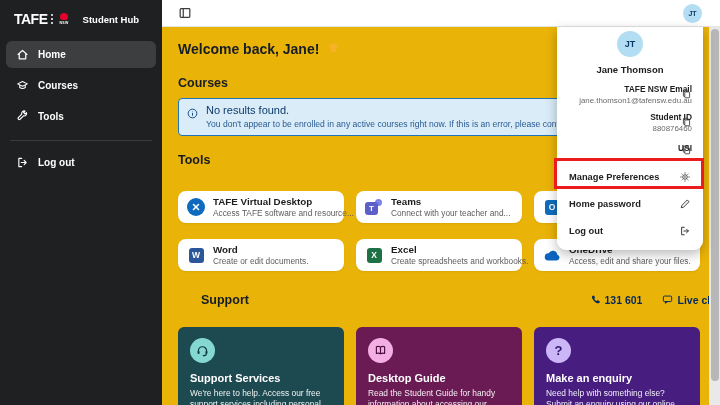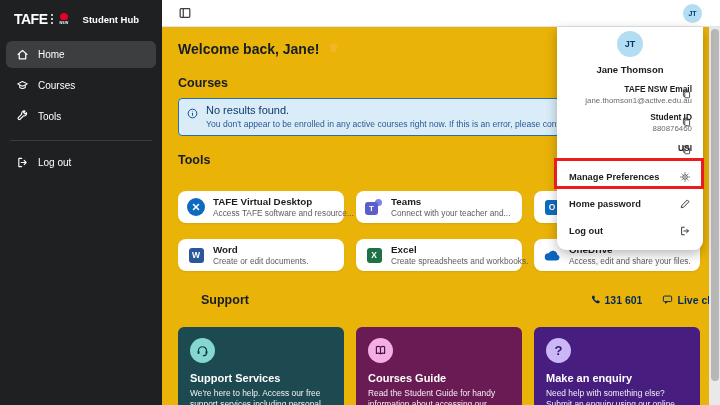--- a/index.html
+++ b/index.html
@@ -10,21 +10,21 @@
   .sidebar { position:absolute; left:0; top:0; width:162px; height:405px; background:#1f2021; color:#fff; z-index:10; }
   .logo-row { display:flex; align-items:center; gap:6px; padding:11px 12px 10px 14px; }
   .logo-tafe { font-size:14px; font-weight:bold; letter-spacing:-0.5px; }
   .logo-dots { display:inline-flex; flex-direction:column; gap:2px; margin-left:-3px; }
   .logo-dots i { width:2px; height:2px; background:#fff; border-radius:50%; }
   .logo-waratah { display:inline-flex; flex-direction:column; align-items:center; margin-left:1px; }
   .waratah { width:8px; height:7px; background:#e4002b; border-radius:50% 50% 40% 40%; }
   .logo-nsw { font-size:3.5px; font-weight:bold; letter-spacing:.3px; margin-top:1px; }
   .app-title { font-size:9.5px; font-weight:bold; margin-left:8px; }
   .nav { padding:4px 6px; }
-  .nav-item { display:flex; align-items:center; gap:9px; padding:7px 10px; border-radius:6px; font-size:10px; font-weight:normal; cursor:pointer; margin-bottom:4px; }
+  .nav-item { display:flex; align-items:center; gap:9px; padding:7px 10px; border-radius:6px; font-size:10px; font-weight:bold; cursor:pointer; margin-bottom:4px; }
   .nav-item.active { background:#3d3e40; }
   .nicon { width:13px; height:13px; display:inline-flex; align-items:center; justify-content:center; color:#fff; }
   .nicon svg { width:13px; height:13px; }
   .nav-divider { height:1px; background:#3a3b3c; margin:10px 4px 8px 4px; }
 
   
   .topbar { position:absolute; left:162px; top:0; right:0; height:27px; background:#fff; border-bottom:1px solid #e4e4e4; z-index:20; display:flex; align-items:center; }
   .panel-toggle { margin-left:16px; width:14px; height:14px; color:#3c3c3c; cursor:pointer; }
   .panel-toggle svg { width:14px; height:14px; }
   .topbar-avatar { position:absolute; right:18px; top:4px; width:19px; height:19px; border-radius:50%; background:#b3ddf2; color:#0c3a66; font-size:7px; font-weight:bold; display:flex; align-items:center; justify-content:center; cursor:pointer; }
@@ -291,21 +291,21 @@
       <div class="s-title">Support Services</div>
       <div class="s-desc">We're here to help. Access our free support services including personal and career counselling, disability and access support, study help and more.</div>
     </div>
     <div class="support-card" style="background: rgb(106, 27, 83);">
       <div class="s-icon" style="background: rgb(243, 174, 228);">
         <svg viewBox="0 0 20 20" fill="none" stroke="#4a0e3a" stroke-width="1.5" stroke-linejoin="round">
             <path d="M10 5.5C8.4 4.4 6.2 4.3 4.5 4.9v9c1.7-.6 3.9-.5 5.5.6 1.6-1.1 3.8-1.2 5.5-.6v-9c-1.7-.6-3.9-.5-5.5.6z"></path>
             <line x1="10" y1="5.5" x2="10" y2="14.5"></line>
           </svg>
       </div>
-      <div class="s-title">Courses Guide</div>
+      <div class="s-title">Desktop Guide</div>
       <div class="s-desc">Read the Student Guide for handy information about accessing our systems and services, experiencing your campus, your responsibilities as a student and more.</div>
     </div>
     <div class="support-card" style="background: rgb(71, 29, 128);">
       <div class="s-icon" style="background: rgb(203, 182, 247);">
         <span class="s-q">?</span>
       </div>
       <div class="s-title">Make an enquiry</div>
       <div class="s-desc">Need help with something else? Submit an enquiry using our online form.</div>
     </div>
   </div>
@@ -314,21 +314,21 @@
 <div class="scrollbar">
   <div class="scroll-thumb"></div>
 </div>
 
 <div class="dropdown">
   <div class="dd-avatar">JT</div>
   <div class="dd-name">Jane Thomson</div>
   <div class="dd-fields">
     <div class="dd-field">
       <div class="dd-label">TAFE NSW Email</div>
-      <div class="dd-value">jane.thomson1@active.edu.au</div>
+      <div class="dd-value">jane.thomson1@tafensw.edu.au</div>
       <span class="copy-btn"><svg viewBox="0 0 16 16" fill="none" stroke="currentColor" stroke-width="1.3">
             <rect x="5.5" y="5" width="7" height="8.5" rx="1"></rect>
             <path d="M10.5 5V3.5a1 1 0 0 0-1-1h-5a1 1 0 0 0-1 1v7a1 1 0 0 0 1 1H5.5"></path>
           </svg></span>
     </div>
     <div class="dd-field">
       <div class="dd-label">Student ID</div>
       <div class="dd-value">880876460</div>
       <span class="copy-btn"><svg viewBox="0 0 16 16" fill="none" stroke="currentColor" stroke-width="1.3">
             <rect x="5.5" y="5" width="7" height="8.5" rx="1"></rect>

